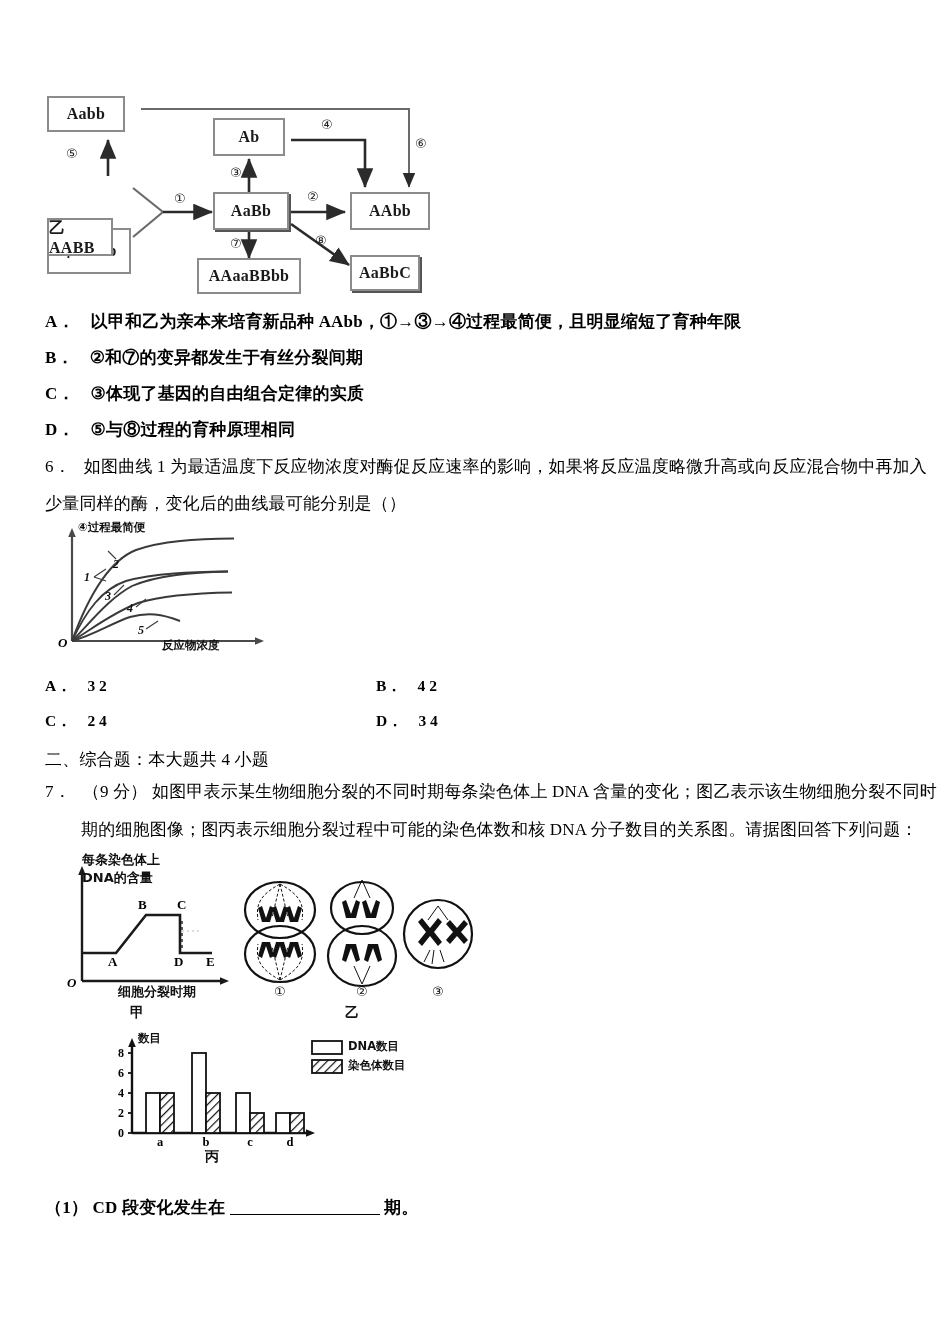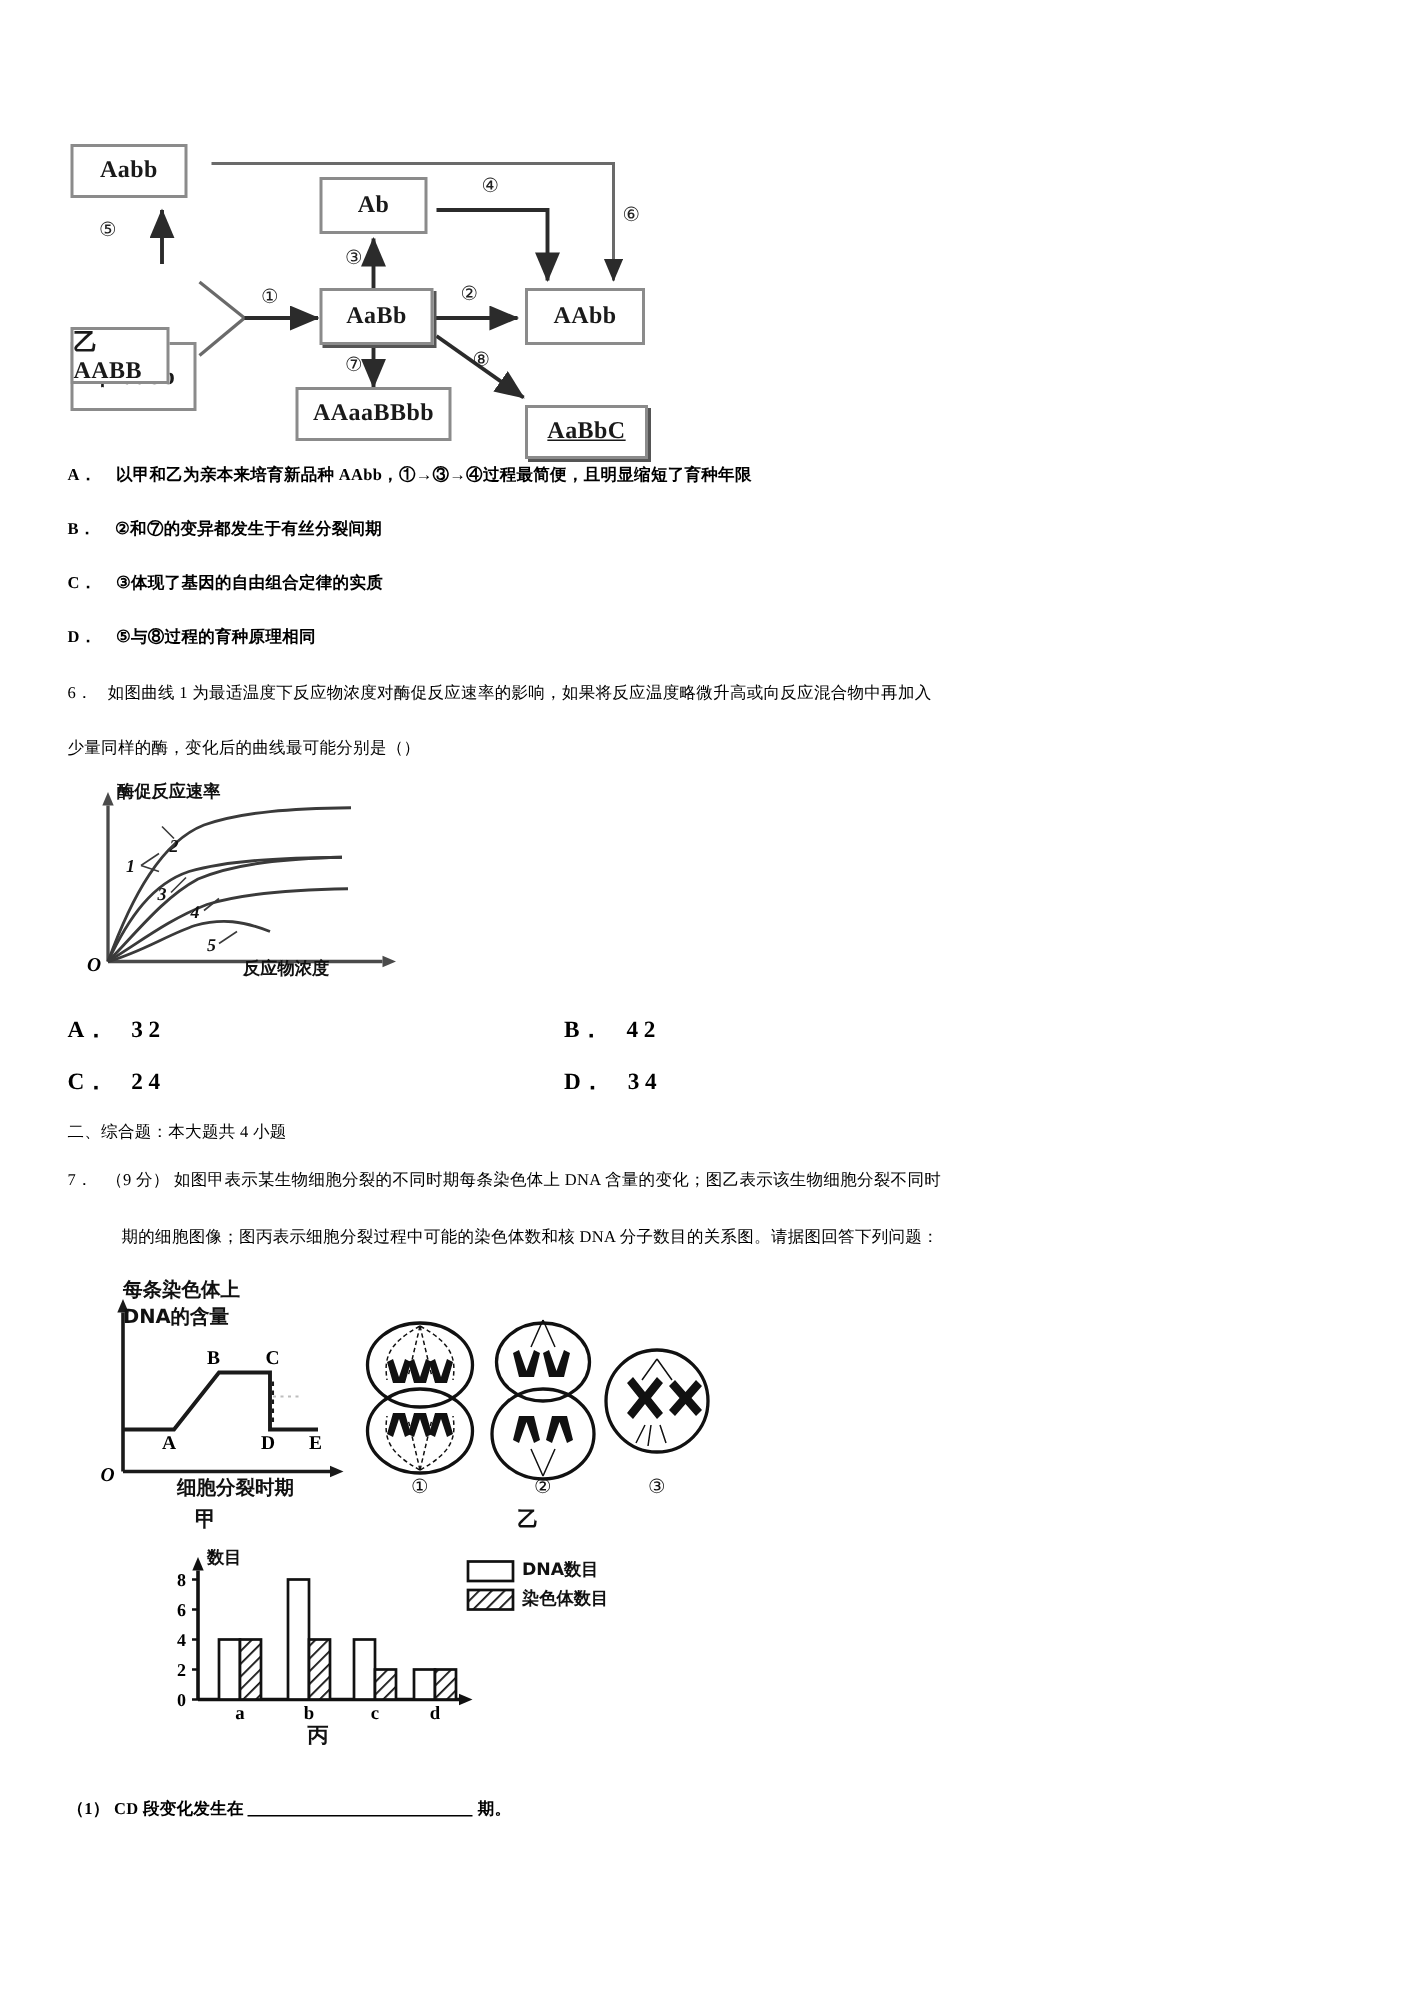--- a/index.html
+++ b/index.html
@@ -19,21 +19,21 @@
   .page {
     position: absolute;
     left: 0; top: 0;
     width: 950px;
     height: 1344px;
   }
 
   
   .qtext {
     position: absolute;
-    font-size: 11px;
+    font-size: 17px;
     line-height: 1.45;
     letter-spacing: 0.2px;
     white-space: nowrap;
     text-align: center;
   }
   .bold { font-weight: bold; }
   .opt {
     position: absolute;
     font-size: 15.5px;
     font-weight: bold;
@@ -251,21 +251,21 @@
     </div>
 
     <div class="gbox" style="left:305px; top:100px; width:80px; height:38px;">
       <span>AAbb</span>
     </div>
 
     <div class="gbox" style="left:152px; top:166px; width:104px; height:36px;">
       <span>AAaaBBbb</span>
     </div>
 
-    <div class="gbox shadow" style="left:305px; top:178px; width:82px; height:36px;text-decoration:underline;">
+    <div class="gbox shadow" style="left:305px; top:163px; width:70px; height:36px;">
       <span>AaBbC</span>
     </div>
 
     <div class="clabel" style="left:21px; top:55px;">⑤</div>
     <div class="clabel" style="left:129px; top:100px;">①</div>
     <div class="clabel" style="left:185px; top:74px;">③</div>
     <div class="clabel" style="left:262px; top:98px;">②</div>
     <div class="clabel" style="left:276px; top:26px;">④</div>
     <div class="clabel" style="left:370px; top:45px;">⑥</div>
     <div class="clabel" style="left:185px; top:145px;">⑦</div>
@@ -319,21 +319,21 @@
       <path d="M22,118 C 44,112 62,100 80,94 C 98,89 112,91 130,98" fill="none" stroke="#3a3a3a" stroke-width="1.9"></path>
 
       <line x1="44" y1="54" x2="56" y2="46" stroke="#3a3a3a" stroke-width="1.1"></line>
       <line x1="44" y1="54" x2="56" y2="58" stroke="#3a3a3a" stroke-width="1.1"></line>
       <line x1="64" y1="72" x2="74" y2="62" stroke="#3a3a3a" stroke-width="1.1"></line>
       <line x1="86" y1="84" x2="96" y2="76" stroke="#3a3a3a" stroke-width="1.1"></line>
       <line x1="96" y1="106" x2="108" y2="98" stroke="#3a3a3a" stroke-width="1.1"></line>
       <line x1="58" y1="28" x2="66" y2="36" stroke="#3a3a3a" stroke-width="1.1"></line>
     </svg>
 
-    <div class="axlabel" style="left:28px; top:-3px;">酶促反应速率</div>
+    <div class="axlabel" style="left:28px; top:-3px;">④过程最简便</div>
     <div class="axlabel" style="left:112px; top:115px;">反应物浓度</div>
     <div class="origin" style="left:8px; top:112px;">O</div>
 
     <div class="curvenum" style="left:63px; top:34px;">2</div>
     <div class="curvenum" style="left:34px; top:47px;">1</div>
     <div class="curvenum" style="left:55px; top:66px;">3</div>
     <div class="curvenum" style="left:77px; top:78px;">4</div>
     <div class="curvenum" style="left:88px; top:100px;">5</div>
   </div>
 

